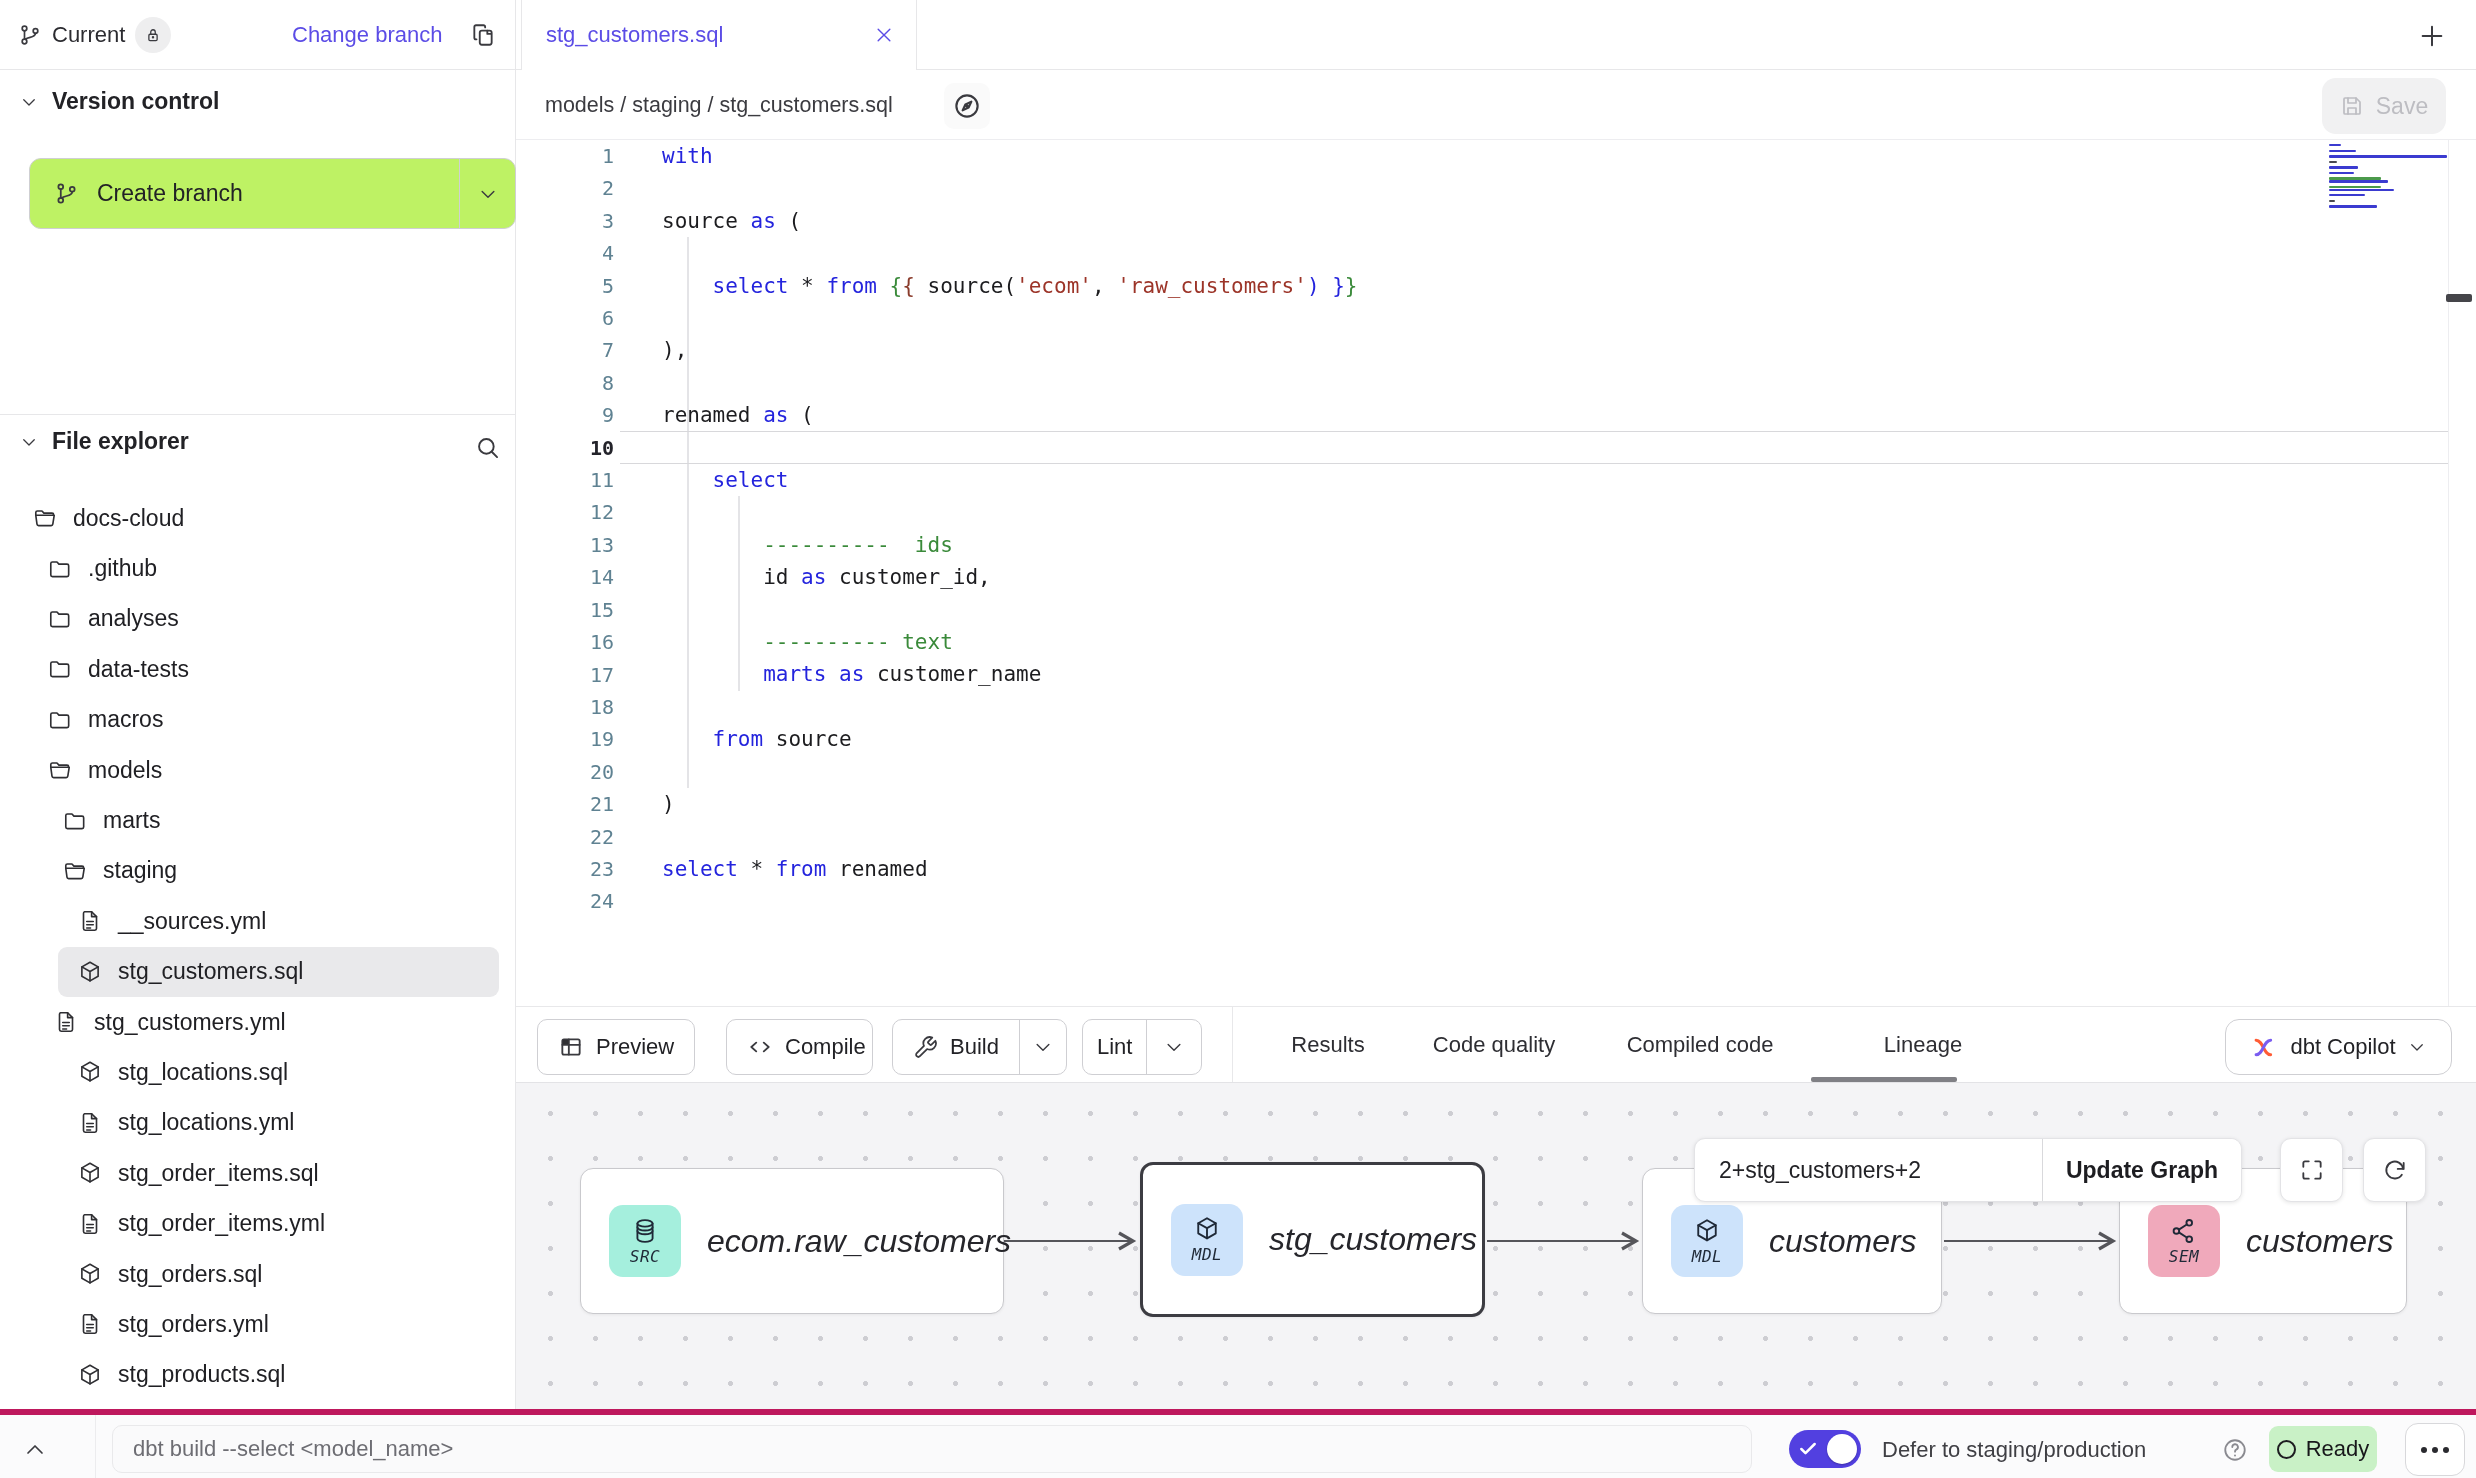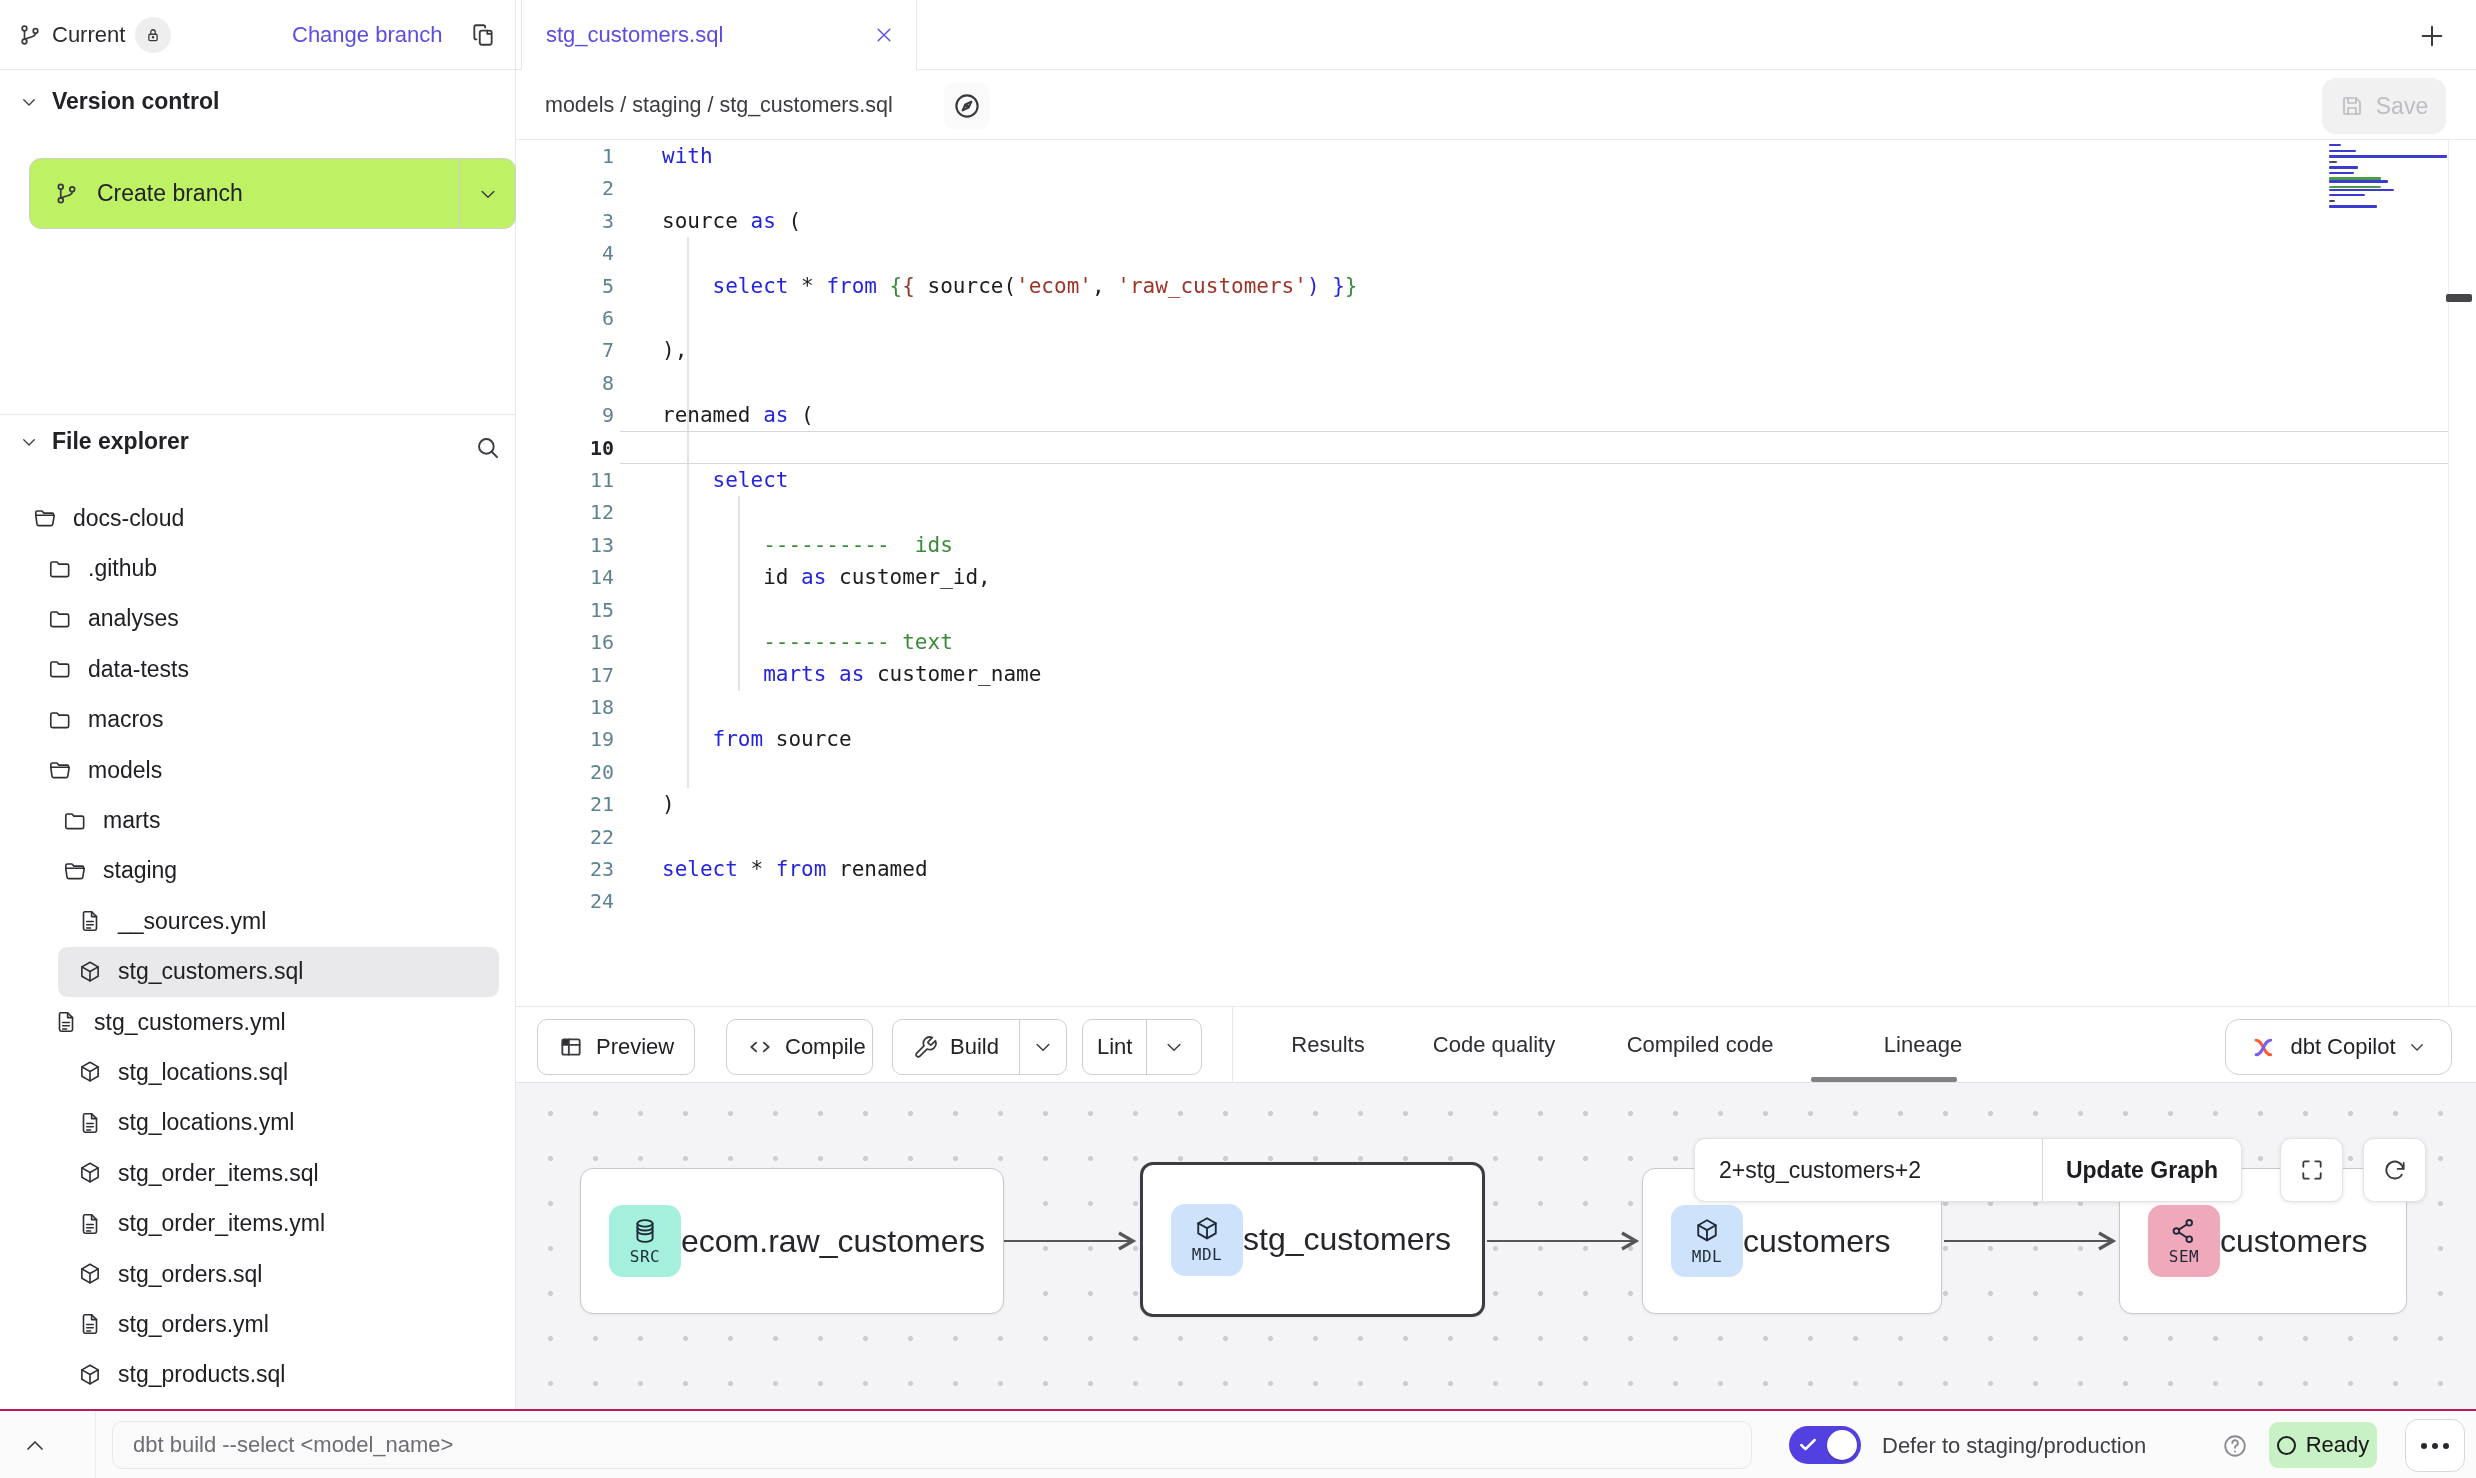--- a/index.html
+++ b/index.html
@@ -71,38 +71,38 @@
   .btn .chev-seg { border-left:1px solid #cfcfd3; width:58px; display:flex; align-items:center; justify-content:center; height:100%; }
   .tb-divider { position:absolute; left:716px; top:0; width:1px; height:100%; background:#e8e8ea; }
   .rtab { position:absolute; top:0; height:100%; display:flex; align-items:center; transform:translateX(-50%); font-size:22px; font-weight:500; color:#2e2e33; cursor:pointer; }
   .rtab-underline { position:absolute; left:1295px; bottom:0; width:146px; height:5px; background:#808085; border-radius:2px; }
   .copilot-btn { position:absolute; left:1709px; top:12px; width:227px; height:56px; border:1.5px solid #cfcfd3; border-radius:14px; background:#fff; display:flex; align-items:center; justify-content:center; gap:12px; font-size:22px; font-weight:500; color:#222226; }
 
   
   .canvas { position:absolute; left:0; top:1083px; width:1960px; height:326px; background:var(--canvas,#f4f4f6);
             background-image:radial-gradient(circle, #cdcdd2 2.2px, transparent 2.8px); background-size:45px 45px; background-position:12px 8px; overflow:hidden; }
   .edges { position:absolute; left:0; top:0; width:1960px; height:326px; z-index:1; }
-  .lnode { position:absolute; background:#fff; border:1.5px solid #c9c9cd; border-radius:13px; display:flex; align-items:center; padding-left:28px; box-shadow:0 1px 3px rgba(0,0,0,0.06); z-index:2; }
+  .lnode { position:absolute; background:#fff; border:1.5px solid #c9c9cd; border-radius:13px; display:flex; align-items:center; gap:26px; padding-left:28px; box-shadow:0 1px 3px rgba(0,0,0,0.06); z-index:2;font-style:italic; }
   .lnode.sel { border:3px solid #3c3c42; }
   .nbadge { width:72px; height:72px; border-radius:14px; display:flex; flex-direction:column; align-items:center; justify-content:center; gap:2px; flex:0 0 auto; }
   .nbadge svg { width:28px; height:28px; fill:none; stroke:#1f2937; stroke-width:1.6; stroke-linecap:round; stroke-linejoin:round; }
   .nbadge .blabel { font-family:"DejaVu Sans Mono", monospace; font-size:16px; color:#1f2937; letter-spacing:0.5px; }
   .b-src { background:var(--src,#a5efdd); }
   .b-mdl { background:var(--mdl,#cde3fb); }
   .b-sem { background:var(--sem,#f0a9bb); }
   .ntitle { font-size:32px; color:#26262b; }
 
   .graph-ctl { position:absolute; left:1178px; top:55px; width:548px; height:64px; background:#fff; border:1px solid #e3e3e6; border-radius:11px; display:flex; box-shadow:0 1px 4px rgba(0,0,0,0.10); z-index:6; overflow:hidden; }
   .graph-ctl input { flex:1; border:none; outline:none; background:transparent; padding-left:24px; font-size:23px; color:#222226; font-family:"Liberation Sans", sans-serif; }
   .update-graph { width:199px; border:none; border-left:1px solid #d9d9dc; background:#fff; font-size:23px; font-weight:600; color:#1d1d21; font-family:"Liberation Sans", sans-serif; }
   .sq-btn { position:absolute; top:55px; width:63px; height:64px; background:#fff; border:1px solid #e3e3e6; border-radius:11px; display:flex; align-items:center; justify-content:center; box-shadow:0 1px 4px rgba(0,0,0,0.10); z-index:6; }
   .fs-btn { left:1764px; } .rf-btn { left:1847px; }
 
   
-  .statusbar { position:absolute; left:0; top:1409px; width:2476px; height:69px; background:#fbfbfc; border-top:2px solid #be185d; }
+  .statusbar { position:absolute; left:0; top:1409px; width:2476px; height:69px; background:#fbfbfc; border-top:6px solid #be185d; }
   .sb-chevup { position:absolute; left:14px; top:14px; width:42px; height:42px; display:flex; align-items:center; justify-content:center; }
   .sb-vdiv { position:absolute; left:95px; top:0; width:1px; height:100%; background:#ececee; }
   .cmdbox { position:absolute; left:112px; top:10px; width:1640px; height:48px; border:1px solid #e9e9eb; border-radius:10px; background:#fafafb; display:flex; align-items:center; padding-left:20px; font-size:22px; color:#6d6d73; }
   .toggle { position:absolute; left:1789px; top:15px; width:72px; height:38px; border-radius:19px; background:var(--toggle,#5240e0); }
   .toggle .knob { position:absolute; right:4px; top:4px; width:30px; height:30px; border-radius:50%; background:#fff; box-shadow:0 1px 2px rgba(0,0,0,0.25); }
   .toggle svg { position:absolute; left:9px; top:9px; width:20px; height:20px; fill:none; stroke:#fff; stroke-width:3; stroke-linecap:round; stroke-linejoin:round; }
   .defer-label { position:absolute; left:1882px; top:0; height:69px; display:flex; align-items:center; font-size:22px; color:#3f3f44; }
   .help-icn { position:absolute; left:2222px; top:22px; width:26px; height:26px; }
   .ready-pill { position:absolute; left:2269px; top:11px; width:108px; height:46px; border-radius:9px; background:var(--ready,#c9f1c6); display:flex; align-items:center; justify-content:center; gap:10px; font-size:22px; font-weight:500; color:#17171a; }
   .ready-dot { width:19px; height:19px; border:2.2px solid #1d1d21; border-radius:50%; }

